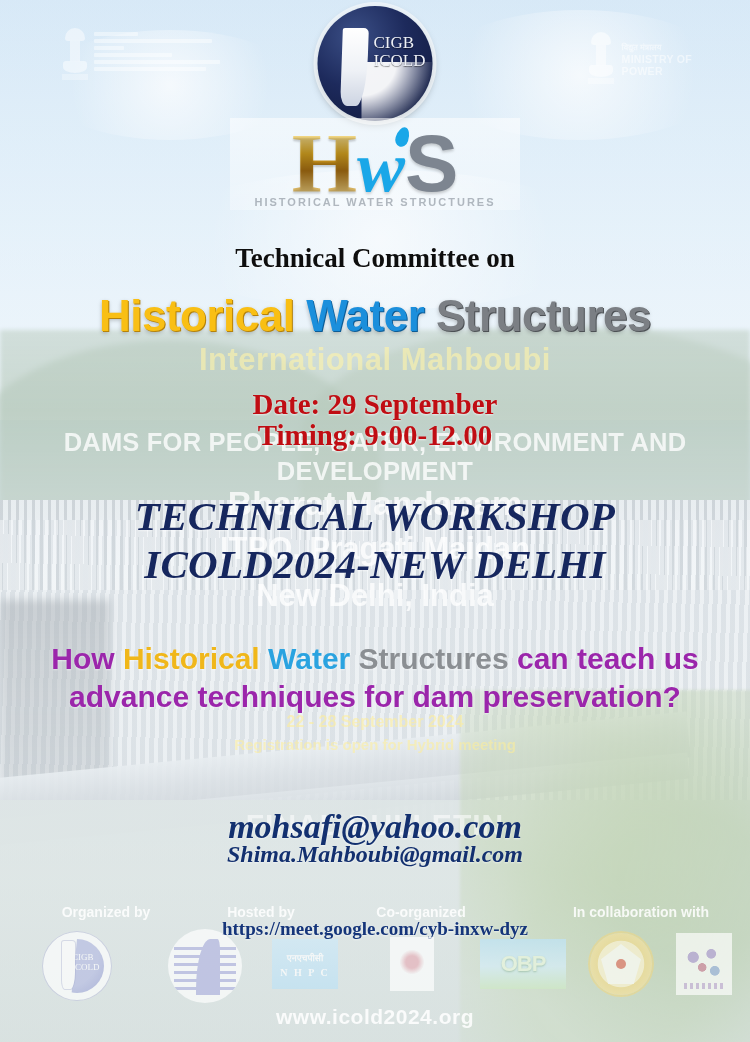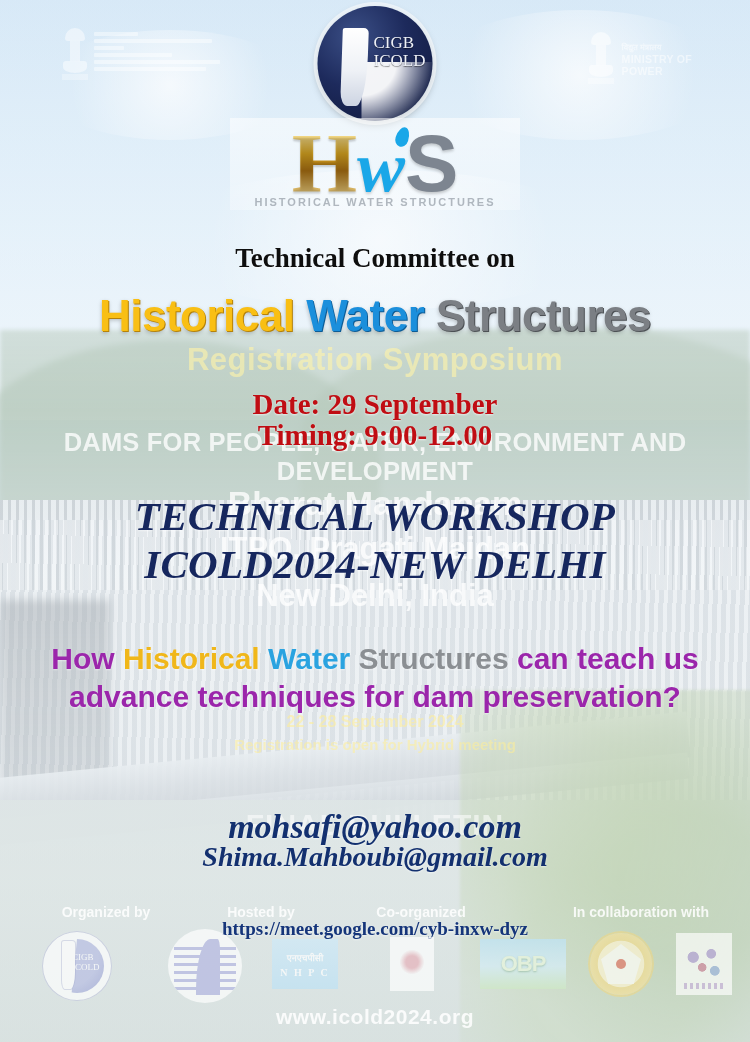--- a/index.html
+++ b/index.html
@@ -242,21 +242,21 @@
   .q .y{color:#f0b71a;}
   .q .b{color:#2aa3e0;}
   .q .g{color:#8b8f93;}
 
   .mail{
     font-family:"Liberation Serif",serif;font-weight:bold;font-style:italic;
     font-size:34px;color:#13306f;
     text-shadow:0 1px 2px rgba(255,255,255,.55);
   }
   .mail1{top:808px;}
-  .mail2{top:841px;font-size:28px;}
+  .mail2{top:841px;font-size:24px;}
 
   .meet-label{
     top:893px;font-family:"Liberation Serif",serif;font-weight:bold;font-size:21px;
     color:#111;text-shadow:0 1px 2px rgba(255,255,255,.7);
   }
   .meet-url{
     top:918px;font-family:"Liberation Serif",serif;font-weight:bold;font-size:19px;
     color:#15357a;text-shadow:0 1px 2px rgba(255,255,255,.6);
   }
 
@@ -350,21 +350,21 @@
     <div class="bg-spill2"></div>
     <div class="bg-spill"></div>
     <div class="bg-dark-l"></div>
     <div class="bg-ledge"></div>
     <div class="bg-ledge2"></div>
     <div class="bg-water"></div>
     <div class="bg-foliage-r"></div>
     <div class="bg-veil"></div>
   </div>
 
-  <div class="ghost g-symposium">Registration Symposium</div>
+  <div class="ghost g-symposium">International Mahboubi</div>
   <div class="ghost g-dams ghost-white">DAMS FOR PEOPLE, WATER, ENVIRONMENT AND DEVELOPMENT</div>
   <div class="ghost g-bharat ghost-white">Bharat Mandapam</div>
   <div class="ghost g-itpo ghost-white">ITPO, Pragati Maidan</div>
   <div class="ghost g-newdelhi ghost-white">New Delhi, India</div>
   <div class="ghost g-dates">22 - 28 September 2024</div>
   <div class="ghost g-reg">Registration is open for Hybrid meeting</div>
   <div class="ghost g-bulletin">FINAL BULLETIN</div>
 
   <div class="ghost-row">
     <span style="width:160px">Organized by</span>

